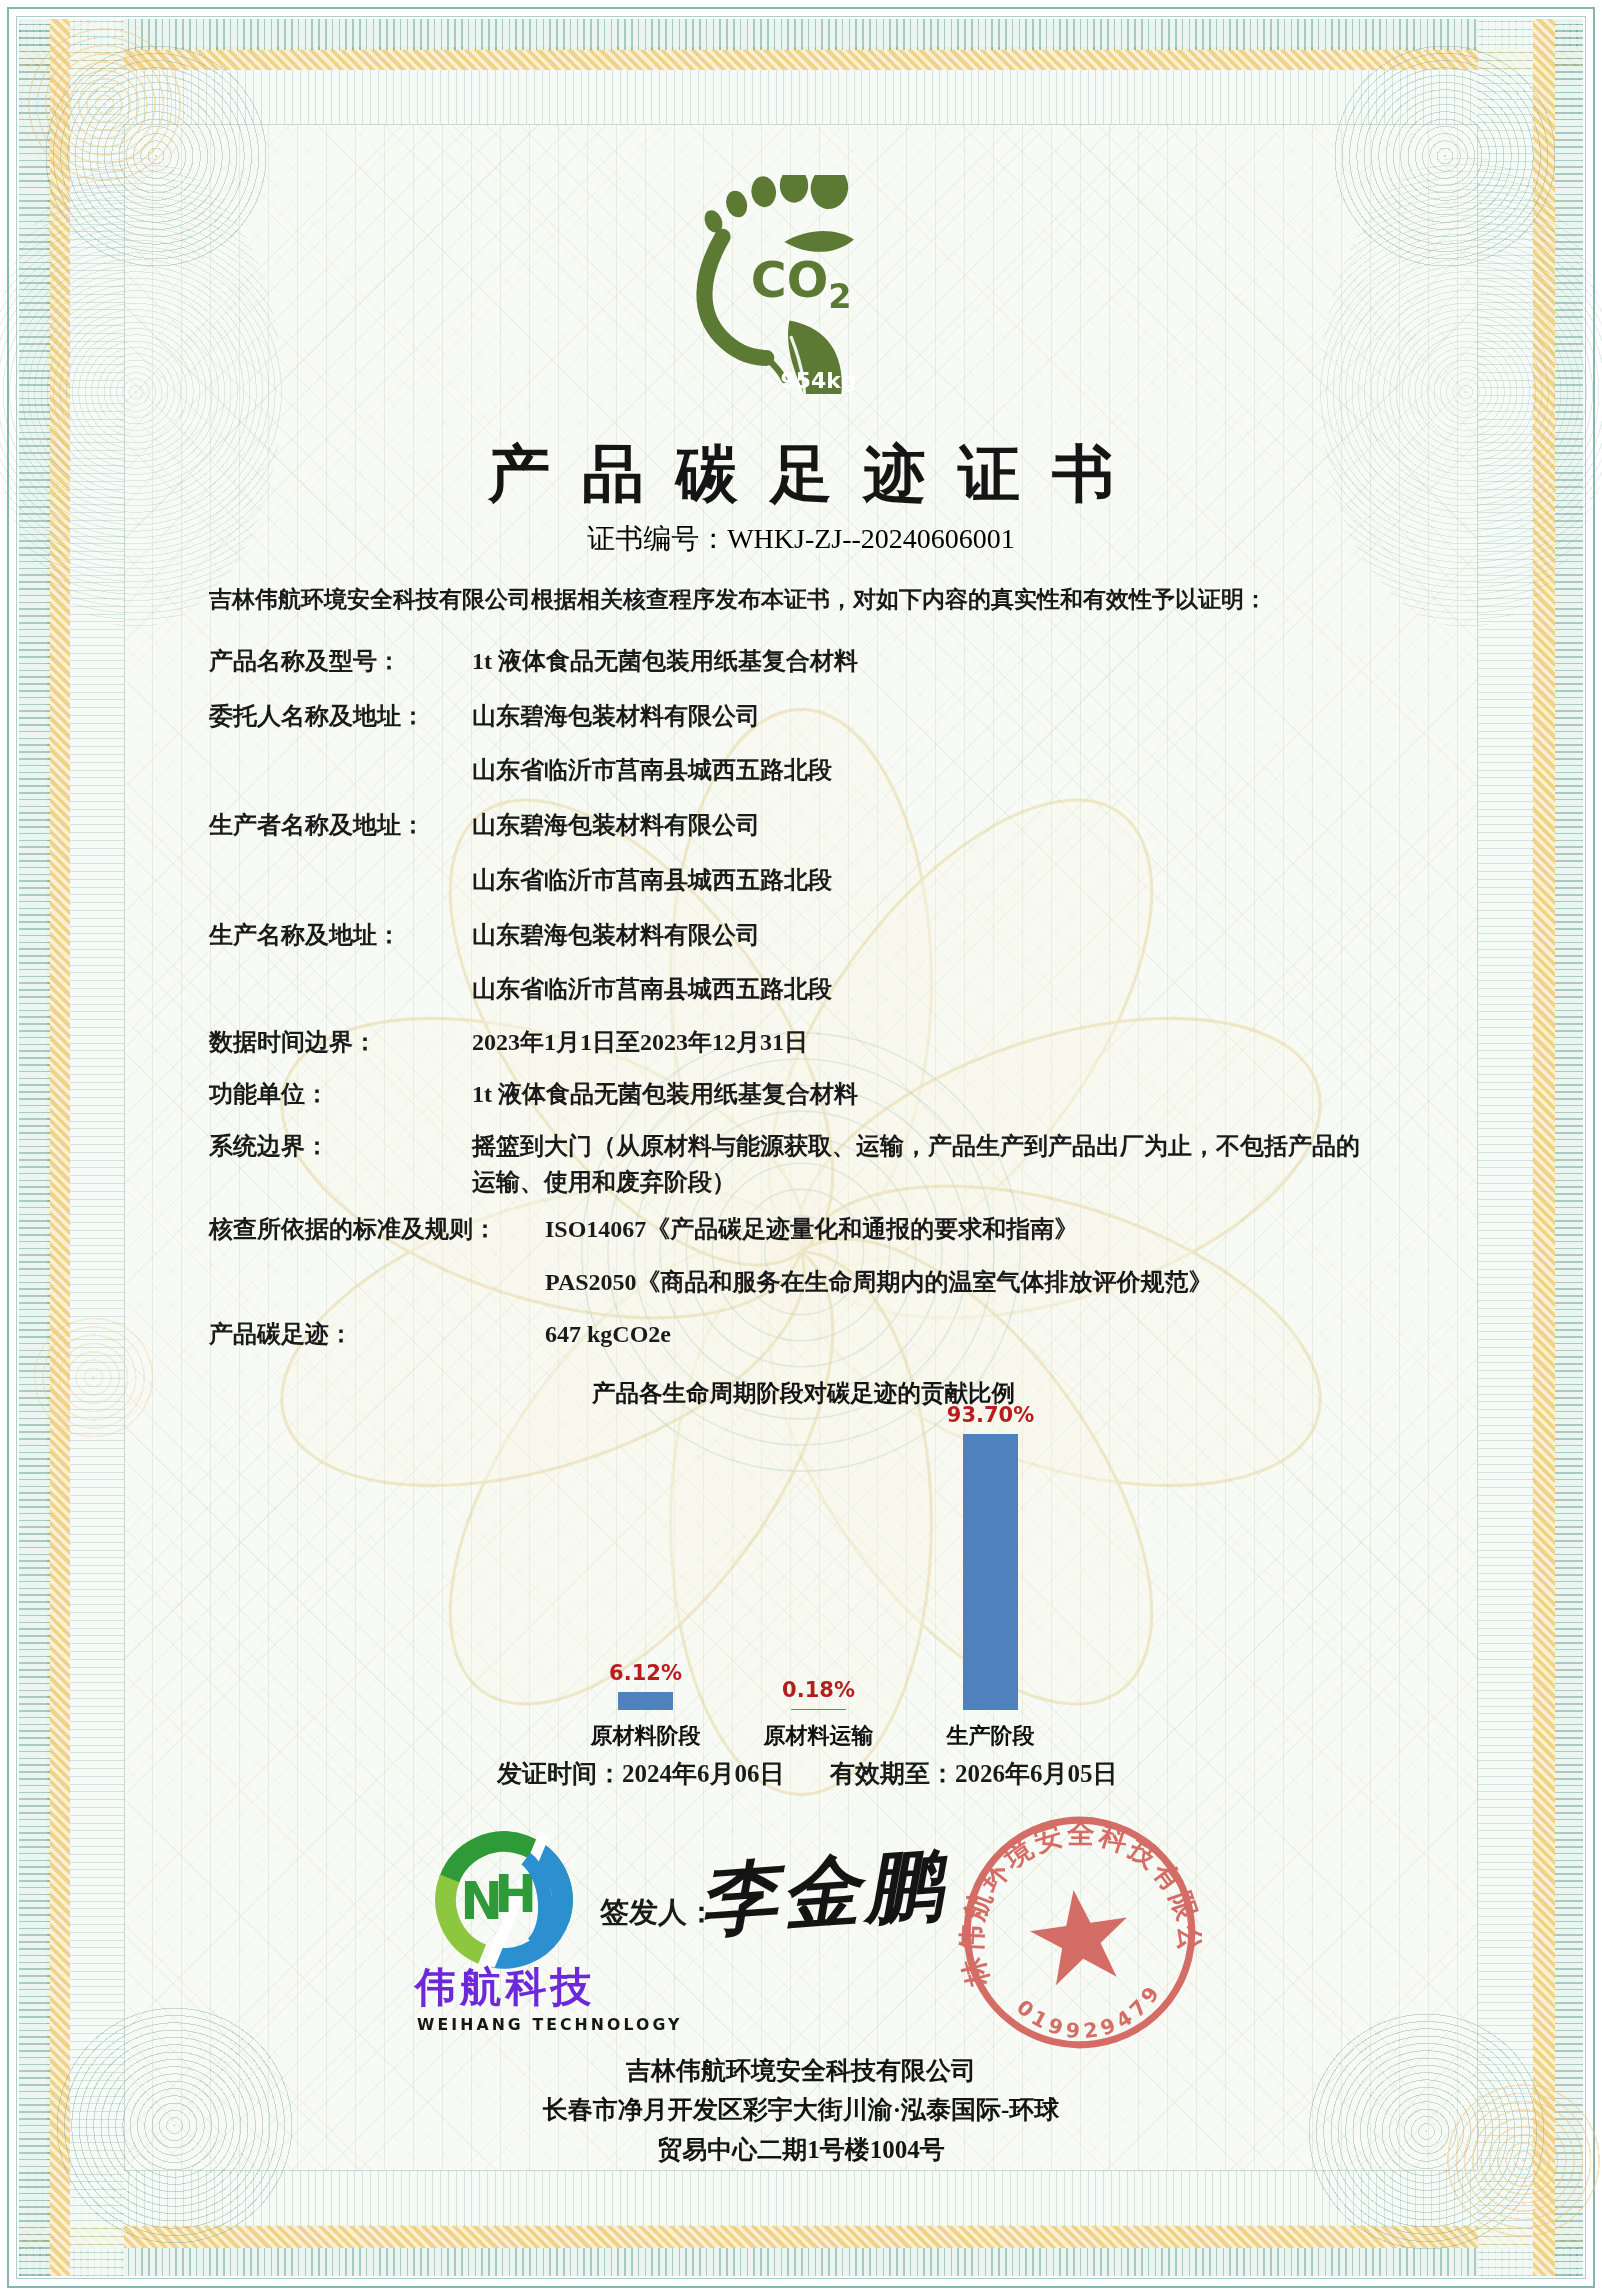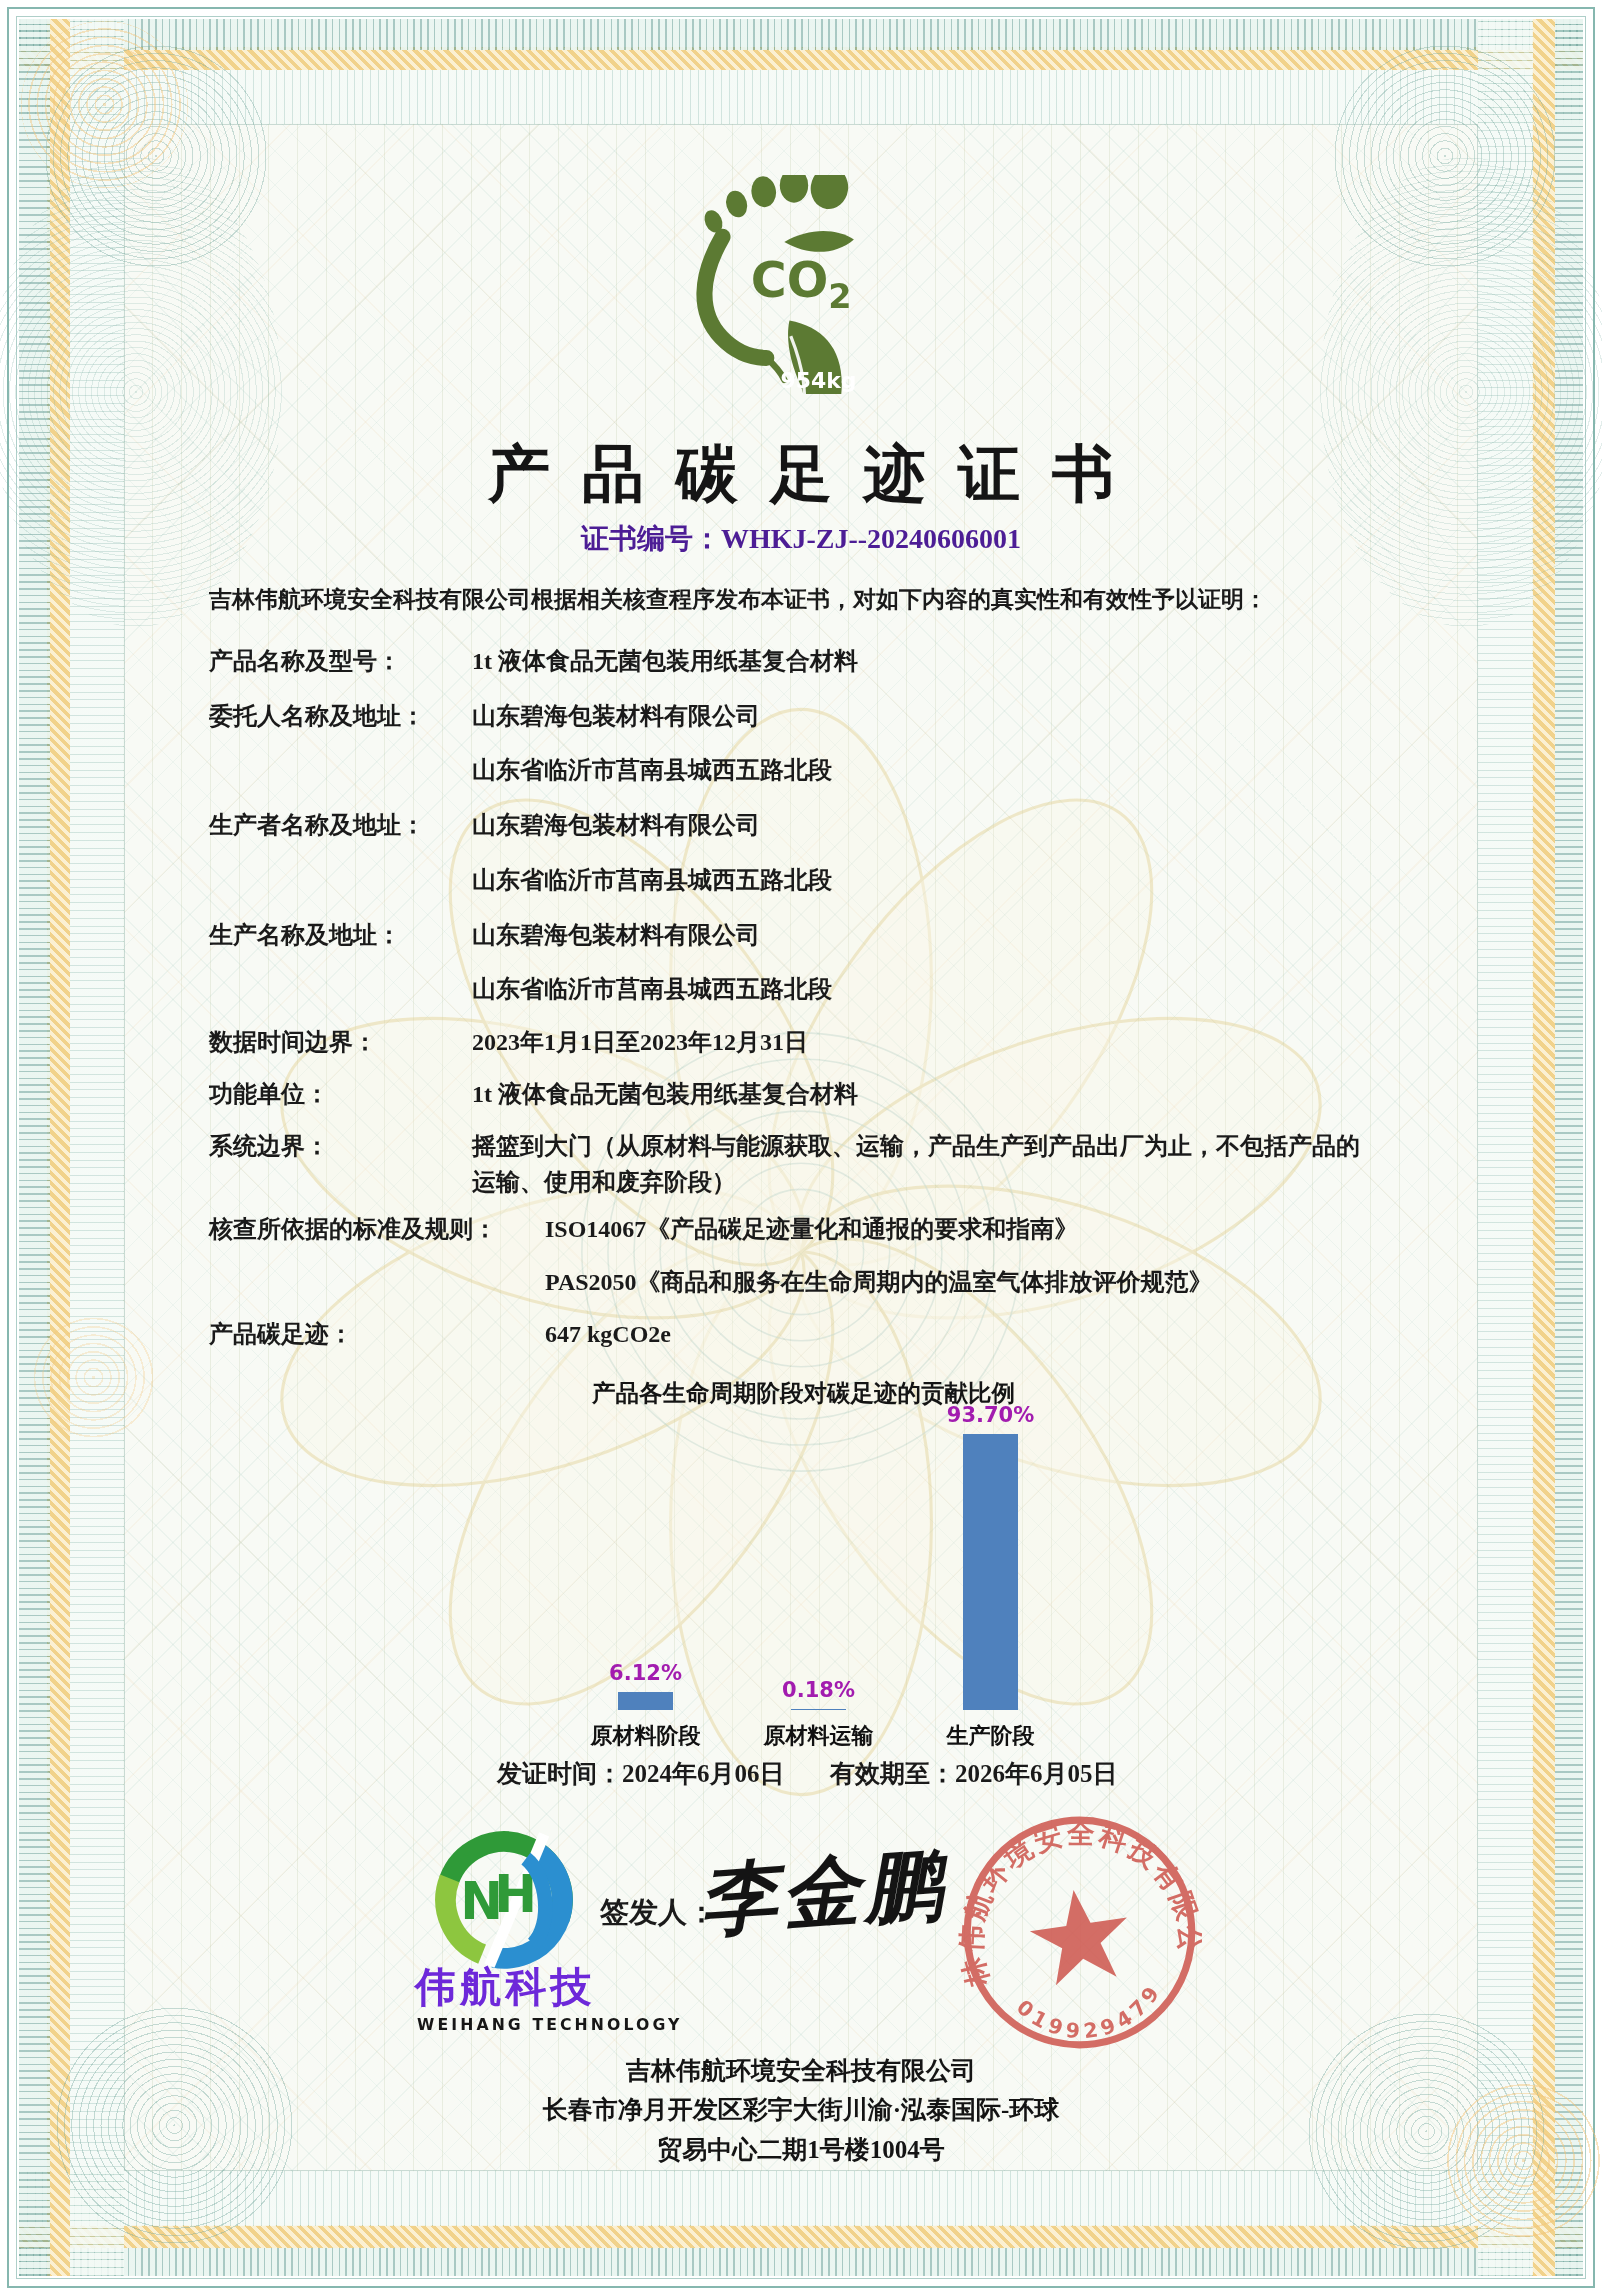--- a/index.html
+++ b/index.html
@@ -50,34 +50,34 @@
   
   .rosette{position:absolute;border-radius:50%;pointer-events:none;
     background:repeating-radial-gradient(circle at 50% 50%, rgba(118,168,158,.48) 0 1px, rgba(0,0,0,0) 1px 7.3px);}
   .rosette.orange{background:repeating-radial-gradient(circle at 50% 50%, rgba(243,196,121,.55) 0 1.6px, rgba(0,0,0,0) 1.6px 8.3px);}
   .mesh-onion{position:absolute;border-radius:50%;pointer-events:none;opacity:.55;
     background:repeating-radial-gradient(circle at 50% 50%, rgba(125,175,165,.40) 0 1px, rgba(0,0,0,0) 1px 6.3px);}
   .watermark{position:absolute;pointer-events:none;}
   
   .title{position:absolute;left:0;right:0;top:432px;text-align:center;font-size:62px;font-weight:700;letter-spacing:32px;color:#151515;}
   .title .inner{display:inline-block;transform:translateX(16px);}
-  .certno{position:absolute;left:0;right:0;top:520px;text-align:center;font-size:28px;font-weight:700;color:#4c1d95;}
+  .certno{position:absolute;left:0;right:0;top:520px;text-align:center;font-size:28px;font-weight:400;color:#000000;}
   .intro{position:absolute;left:209px;top:583px;width:1200px;font-size:23px;font-weight:700;line-height:1.45;}
   .frow{position:absolute;left:209px;font-size:24px;font-weight:700;line-height:1.52;}
   .frow .lab{position:absolute;left:0;top:0;white-space:nowrap;}
   .frow .val{position:absolute;left:263px;top:0;width:918px;}
   .frow.vx2 .val{left:336px;}
   .frow .val.wrap{width:903px;}
   
   .chart{position:absolute;left:574px;top:1377px;width:501px;height:376px;font-family:"DejaVu Sans","Liberation Sans",sans-serif;}
   .chart-title{position:absolute;left:-125px;right:-83px;top:0;text-align:center;font-size:23.5px;font-weight:700;color:#141414;font-family:"Liberation Serif","DejaVu Serif",serif;}
   .bars{position:absolute;left:0;top:0;width:100%;height:333px;}
   .bar-slot{position:absolute;bottom:0;width:55px;height:100%;}
   .bar-slot .bar{position:absolute;bottom:0;left:0;width:100%;background:#4f81bd;}
-  .bar-label{position:absolute;left:50%;transform:translateX(-50%);font-size:21px;font-weight:700;white-space:nowrap;color:#a21caf;}
+  .bar-label{position:absolute;left:50%;transform:translateX(-50%);font-size:21px;font-weight:700;white-space:nowrap;color:#b91c1c;}
   .cat-label{position:absolute;left:50%;transform:translateX(-50%);top:344px;font-size:22px;font-weight:700;white-space:nowrap;color:#111;}
   
   .dates{position:absolute;top:1757px;left:0;right:0;font-size:25px;font-weight:700;}
   .dates .issue{position:absolute;left:497px;white-space:nowrap;}
   .dates .valid{position:absolute;left:830px;white-space:nowrap;}
   
   .signer{position:absolute;left:600px;top:1893px;font-size:29px;font-weight:700;}
   .signature{position:absolute;left:699px;top:1841px;font-size:78px;font-weight:700;font-style:italic;transform:rotate(-4deg);letter-spacing:4.2px;color:#141414;}
   .brand-cn{position:absolute;left:415px;top:1960px;font-size:41px;font-weight:900;letter-spacing:4.2px;font-family:"DejaVu Sans","Liberation Sans",sans-serif;color:#6d28d9;}
   .brand-en{position:absolute;left:417px;top:2015px;font-size:15.7px;font-weight:700;letter-spacing:3.1px;font-family:"DejaVu Sans","Liberation Sans",sans-serif;color:#171717;}

